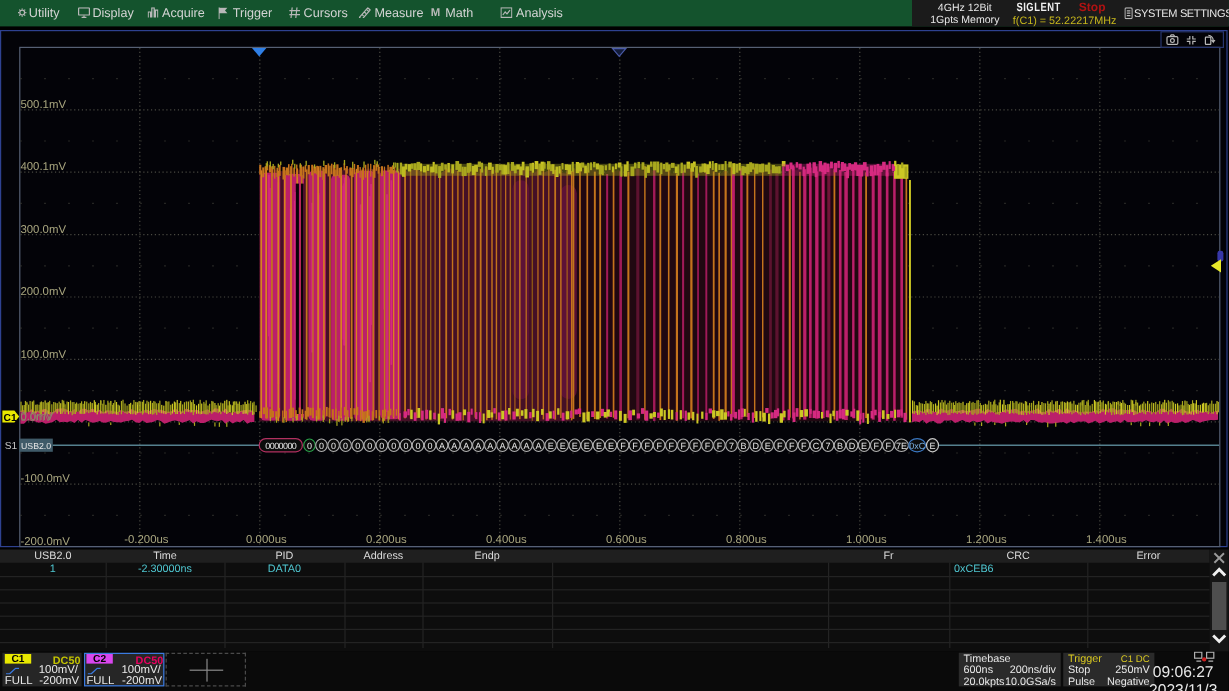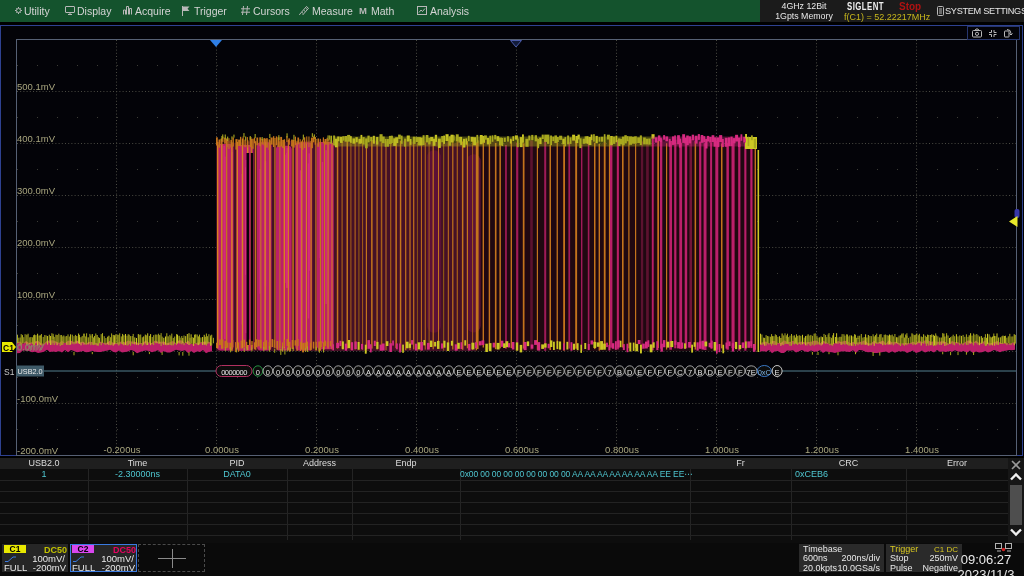--- a/index.html
+++ b/index.html
@@ -1241,21 +1241,20 @@
         <div class="th" style="left:352px;width:108px">Endp</div>
         <div class="th" style="left:690px;width:101px">Fr</div>
         <div class="th" style="left:791px;width:115px">CRC</div>
         <div class="th" style="left:906px;width:102px">Error</div>
       </div>
   <div class="td" style="left:0px;width:88px">1</div>
       <div class="td" style="left:88px;width:99px">-2.30000ns</div>
       <div class="td" style="left:187px;width:100px">DATA0</div>
       <div class="td" style="left:287px;width:65px"></div>
       <div class="td" style="left:352px;width:108px"></div>
-      <div class="td" style="left:460px;width:230px"><span style="font-size:8.5px;letter-spacing:-0.1px">0x00 00 00 00 00 00 00 00 00 AA AA AA AA AA AA AA EE EE⋯</span></div>
       <div class="td" style="left:690px;width:101px"></div>
       <div class="td" style="left:754px;width:115px">0xCEB6</div>
       <div class="td" style="left:906px;width:102px"></div>
   <div id="sbar">
     <svg width="12" height="12" viewBox="0 0 12 12" style="position:absolute;left:2px;top:1px">
           <path d="M2 2l8 8M10 2l-8 8" stroke="#9a9a9a" stroke-width="1.6"></path>
         </svg>
     <svg width="14" height="9" viewBox="0 0 14 9" style="position:absolute;left:1px;top:14px">
           <path d="M2 7.5L7 2.5l5 5" stroke="#f0f0f0" stroke-width="2.4" fill="none"></path>
         </svg>

